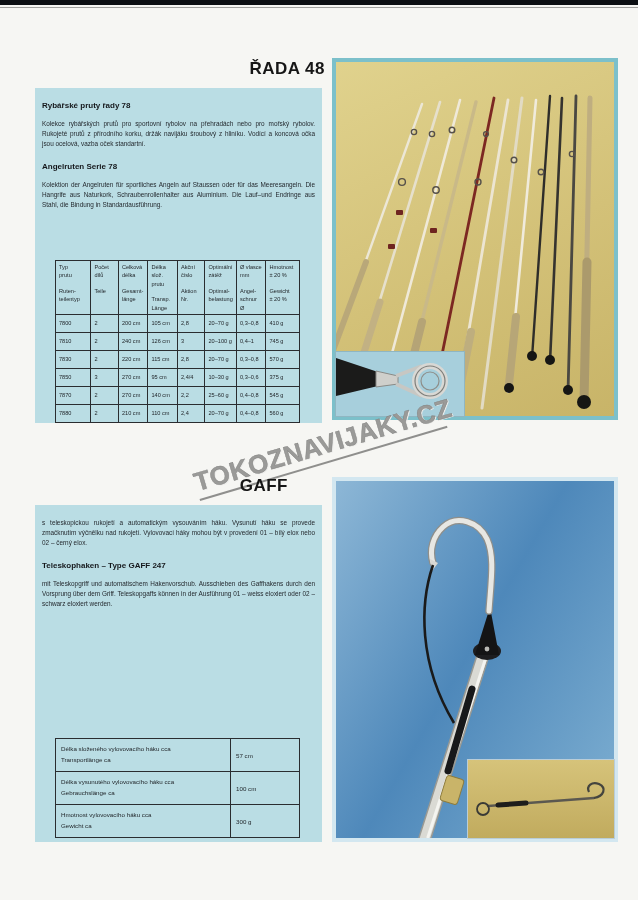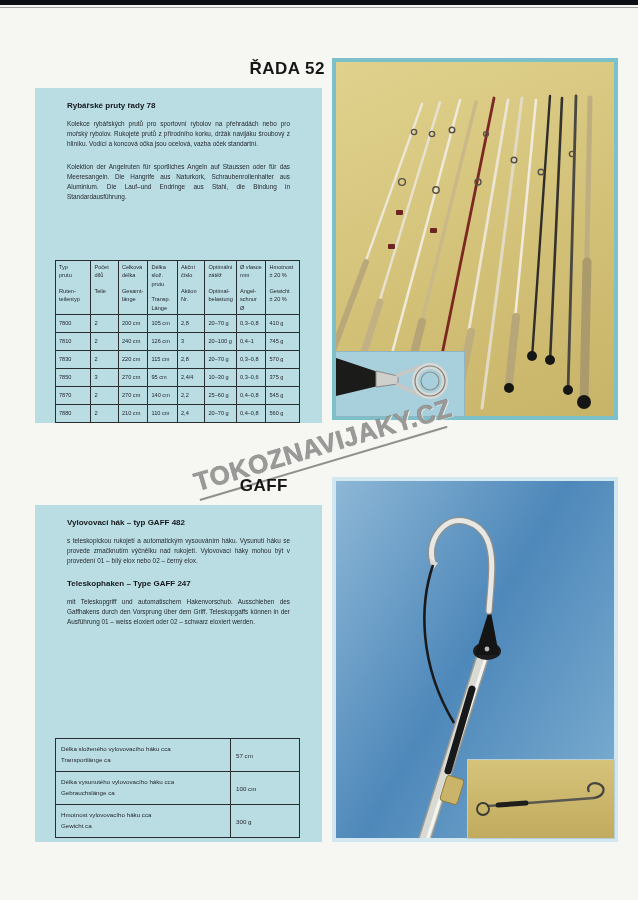--- a/index.html
+++ b/index.html
@@ -15,21 +15,21 @@
 
   .section-title{
     position:absolute;font-weight:bold;font-size:17px;letter-spacing:.5px;
     text-align:right;color:#161616;
   }
   #rada-title{top:59px;left:160px;width:165px;}
   #gaff-title{top:476px;left:148px;width:140px;}
 
   .panel{
     position:absolute;left:35px;width:287px;background:#badde4;
-    box-sizing:border-box;padding:13px 32px;
+    box-sizing:border-box;padding:13px 7px;
   }
   #panel-rada{top:88px;height:335px;}
   #panel-gaff{top:505px;height:337px;}
 
   .panel h3{margin:0 0 9px 0;font-size:8px;font-weight:bold;color:#15181c;}
   .panel p{margin:0 0 13px 0;font-size:6.4px;line-height:1.55;text-align:justify;color:#24292e;}
 
   
   table{border-collapse:collapse;background:transparent;}
   #rod-table{position:absolute;left:20px;top:172px;width:245px;table-layout:fixed;}
@@ -74,25 +74,26 @@
     border-bottom:2.5px solid #8f8f8d;padding-bottom:1px;
     white-space:nowrap;
   }
 </style>
 </head>
 <body>
 
 <div class="scan-bar"></div>
 <div class="scan-line"></div>
 
-<div id="rada-title" class="section-title">ŘADA 52</div>
+<div id="rada-title" class="section-title">ŘADA 48</div>
 
 <div id="panel-rada" class="panel">
   <h3>Rybářské pruty řady 78</h3>
   <p>Kolekce rybářských prutů pro sportovní rybolov na přehradách nebo pro mořský rybolov. Rukojeté prutů z přírodního korku, držák navijáku šroubový z hliníku. Vodící a koncová očka jsou ocelová, vazba oček standartní.</p>
+  <h3>Angelruten Serie 78</h3>
   <p>Kolektion der Angelruten für sportliches Angeln auf Staussen oder für das Meeresangeln. Die Hangrife aus Naturkork, Schraubenrollenhalter aus Aluminium. Die Lauf–und Endringe aus Stahl, die Bindung in Standardausführung.</p>
 
   <table id="rod-table">
     <thead>
       <tr>
         <th style="width:15%">
             <span class="hdr-cz">Typ
 prutu</span>
             <span class="hdr-de">Ruten-
 teilentyp</span>
@@ -270,21 +271,20 @@
       <circle cx="94" cy="29" r="9" fill="none" stroke="#8e8e8a" stroke-width="1.2"></circle>
     </svg>
   </div>
 </div>
 
 <div id="watermark">TOKOZNAVIJAKY.CZ</div>
 
 <div id="gaff-title" class="section-title">GAFF</div>
 
 <div id="panel-gaff" class="panel">
-  <h3>Vylovovací hák – typ GAFF 482</h3>
   <p>s teleskopickou rukojetí a automatickým vysouváním háku. Vysunutí háku se provede zmačknutím výčnělku nad rukojetí. Vylovovací háky mohou být v provedení 01 – bílý elox nebo 02 – černý elox.</p>
   <h3>Teleskophaken – Type GAFF 247</h3>
   <p>mit Teleskopgriff und automatischem Hakenvorschub. Ausschieben des Gaffhakens durch den Vorsprung über dem Griff. Teleskopgaffs können in der Ausführung 01 – weiss eloxiert oder 02 – schwarz eloxiert werden.</p>
 
   <table id="gaff-table">
     <tbody>
       <tr>
         <td>
           <span class="lbl-line">Délka složeného vylovovacího háku cca</span>
           <span class="lbl-line">Transportlänge ca</span>

